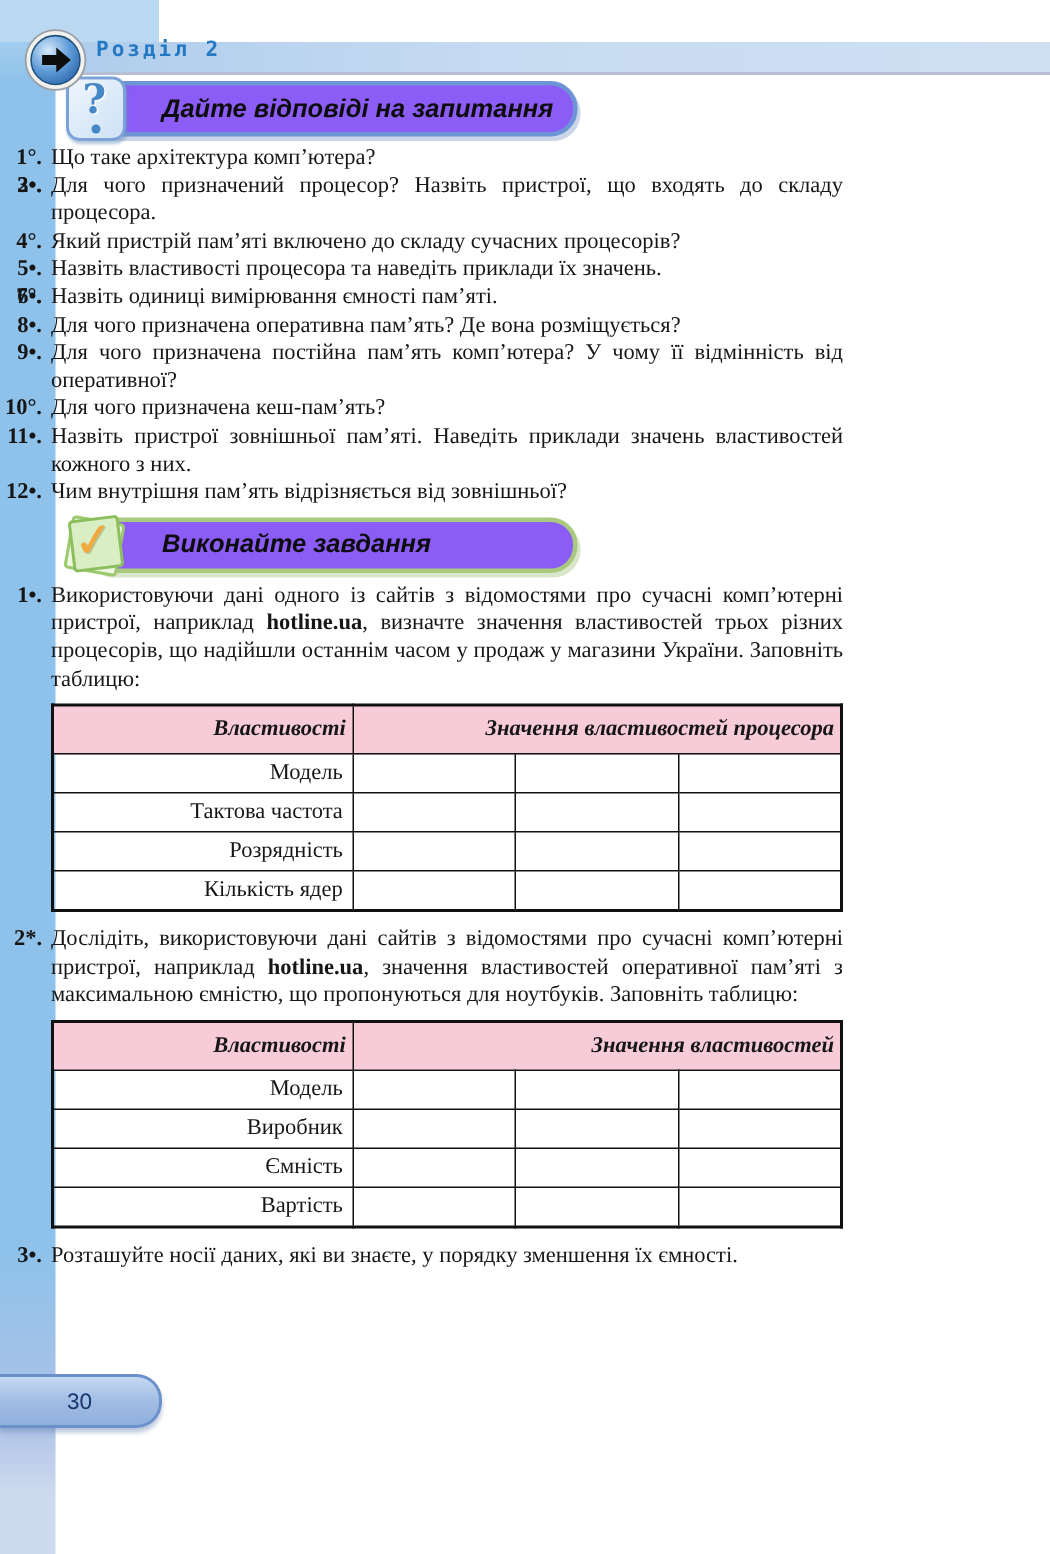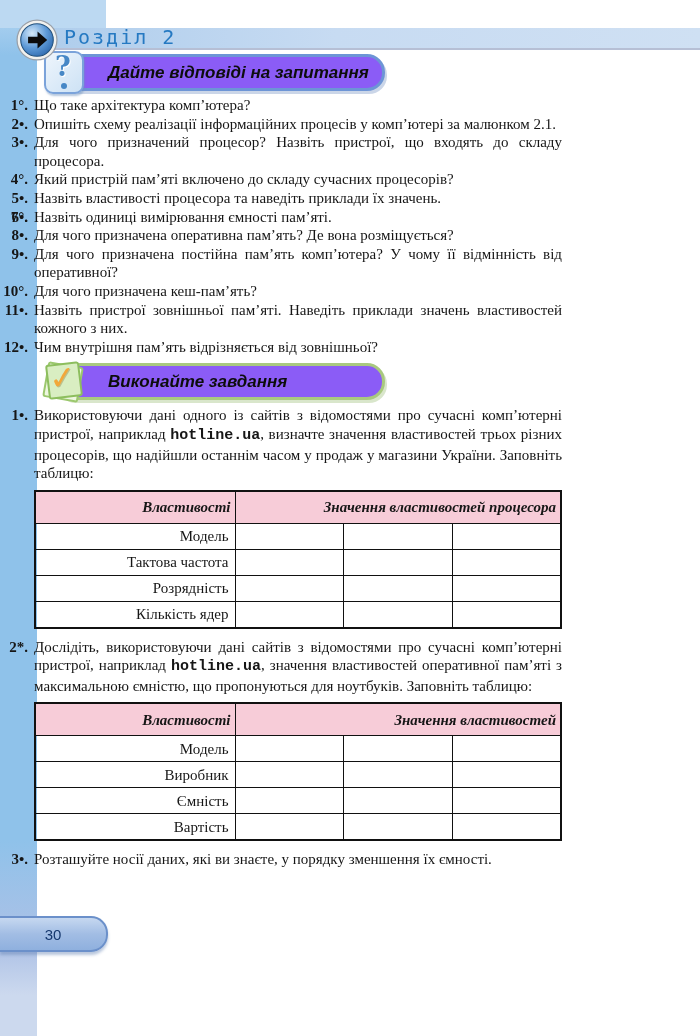--- a/index.html
+++ b/index.html
@@ -9,21 +9,21 @@
   
   .left-strip { position:absolute; left:0; top:0; width:37px; height:1036px;
     background:linear-gradient(180deg,#b7d7f2 0px,#8fc2ea 55px,#8fc2ea 840px,#adc1e6 945px,#ccd9ee 995px,#ccd9ee 100%); }
   .top-block { position:absolute; left:0; top:0; width:106px; height:28px; background:#bcd9f2; }
 
   
   .chapter-bar { position:absolute; left:37px; top:28px; width:663px; height:20px;
     background:linear-gradient(90deg,#aecdec 0%,#c7dbf2 45%,#cfe0f3 100%);
     border-bottom:2px solid #b6bfd5; }
   .chapter-title { position:absolute; left:64px; top:25px; font-family:"DejaVu Sans Mono", monospace;
-    font-size:20px; font-weight:normal; color:#2579c2; letter-spacing:2px; z-index:3; }
+    font-size:14px; font-weight:bold; color:#2579c2; letter-spacing:2px; z-index:3; }
   .arrow-btn { position:absolute; left:16px; top:19px; width:42px; height:42px; z-index:4; }
 
   
   .banner-row { position:relative; height:46px; margin-left:42px; width:345px; }
   .banner-row.abs { position:absolute; left:42px; top:51px; margin-left:0; z-index:2; }
   .banner { position:absolute; left:17px; top:3px; width:320px; height:31px; background:#8b5cf6;
     border:3px solid #6d95d6; border-radius:14px 18px 18px 14px;
     box-shadow:2px 3px 0 rgba(140,165,205,.45); }
   .banner.green { border-color:#a9c97f; box-shadow:2px 3px 0 rgba(170,200,140,.45); }
   .banner-label { position:absolute; left:46px; top:50%; transform:translateY(-50%);
@@ -50,21 +50,21 @@
   
   .content { position:relative; padding-top:96px; z-index:1; }
 
   ol.plain { list-style:none; margin:0; padding:0; }
   .q-list { margin:2px 0 0 85px; width:562px; }
   .q-list li, .t-list li { position:relative; padding-left:34px; text-align:justify;
     font-size:15px; line-height:18.6px; }
   .q-label { position:absolute; left:-24px; top:0; width:52px; text-align:right; font-weight:bold; }
   .t-list { margin:4px 0 0 85px; width:562px; }
   .t-list li { margin-bottom:5px; }
-  .t-list b { font-family:Liberation Mono, monospace;margin-top:21px; }
+  .t-list b { font-family:Liberation Serif, serif;margin-top:21px; }
 
   .banner-row.tasks { margin-top:4px; }
 
   
   table.props-table { border-collapse:collapse; width:528px; margin:7px 0 9px 0;
     table-layout:fixed; border:2.5px solid #111111; text-align:left; }
   table.props-table th, table.props-table td { border:1.5px solid #111111; }
   table.props-table th { background:#f7ccd8; font-style:italic; font-weight:bold;
     font-size:15px; height:31px; text-align:right; padding:0 4px; }
   table.props-table td { height:23px; font-size:15px; padding:1px 6px; font-style:normal;text-align:right; }
@@ -111,21 +111,21 @@
         <span class="q-mark">?</span>
         <span class="q-mark-dot"></span>
       </span>
     </span>
   </div>
 
   <div class="content">
 
     <ol class="plain q-list">
         <li><span class="q-label">1°.</span><span>Що таке архітектура комп’ютера?</span></li>
-        <li><span class="q-label">2•.</span><span>Опишіть схему реалізації інформаційних процесів у комп’ютері за малюнком 2.1.</span></li>
+        <li><span class="q-label">2•.</span></li>
         <li><span class="q-label">3•.</span><span>Для чого призначений процесор? Назвіть пристрої, що входять до складу процесора.</span></li>
         <li><span class="q-label">4°.</span><span>Який пристрій пам’яті включено до складу сучасних процесорів?</span></li>
         <li><span class="q-label">5•.</span><span>Назвіть властивості процесора та наведіть приклади їх значень.</span></li>
         <li><span class="q-label">6•.</span></li>
         <li><span class="q-label">7°.</span><span>Назвіть одиниці вимірювання ємності пам’яті.</span></li>
         <li><span class="q-label">8•.</span><span>Для чого призначена оперативна пам’ять? Де вона розміщується?</span></li>
         <li><span class="q-label">9•.</span><span>Для чого призначена постійна пам’ять комп’ютера? У чому її відмінність від оперативної?</span></li>
         <li><span class="q-label">10°.</span><span>Для чого призначена кеш-пам’ять?</span></li>
         <li><span class="q-label">11•.</span><span>Назвіть пристрої зовнішньої пам’яті. Наведіть приклади значень властивостей кожного з них.</span></li>
         <li><span class="q-label">12•.</span><span>Чим внутрішня пам’ять відрізняється від зовнішньої?</span></li>

